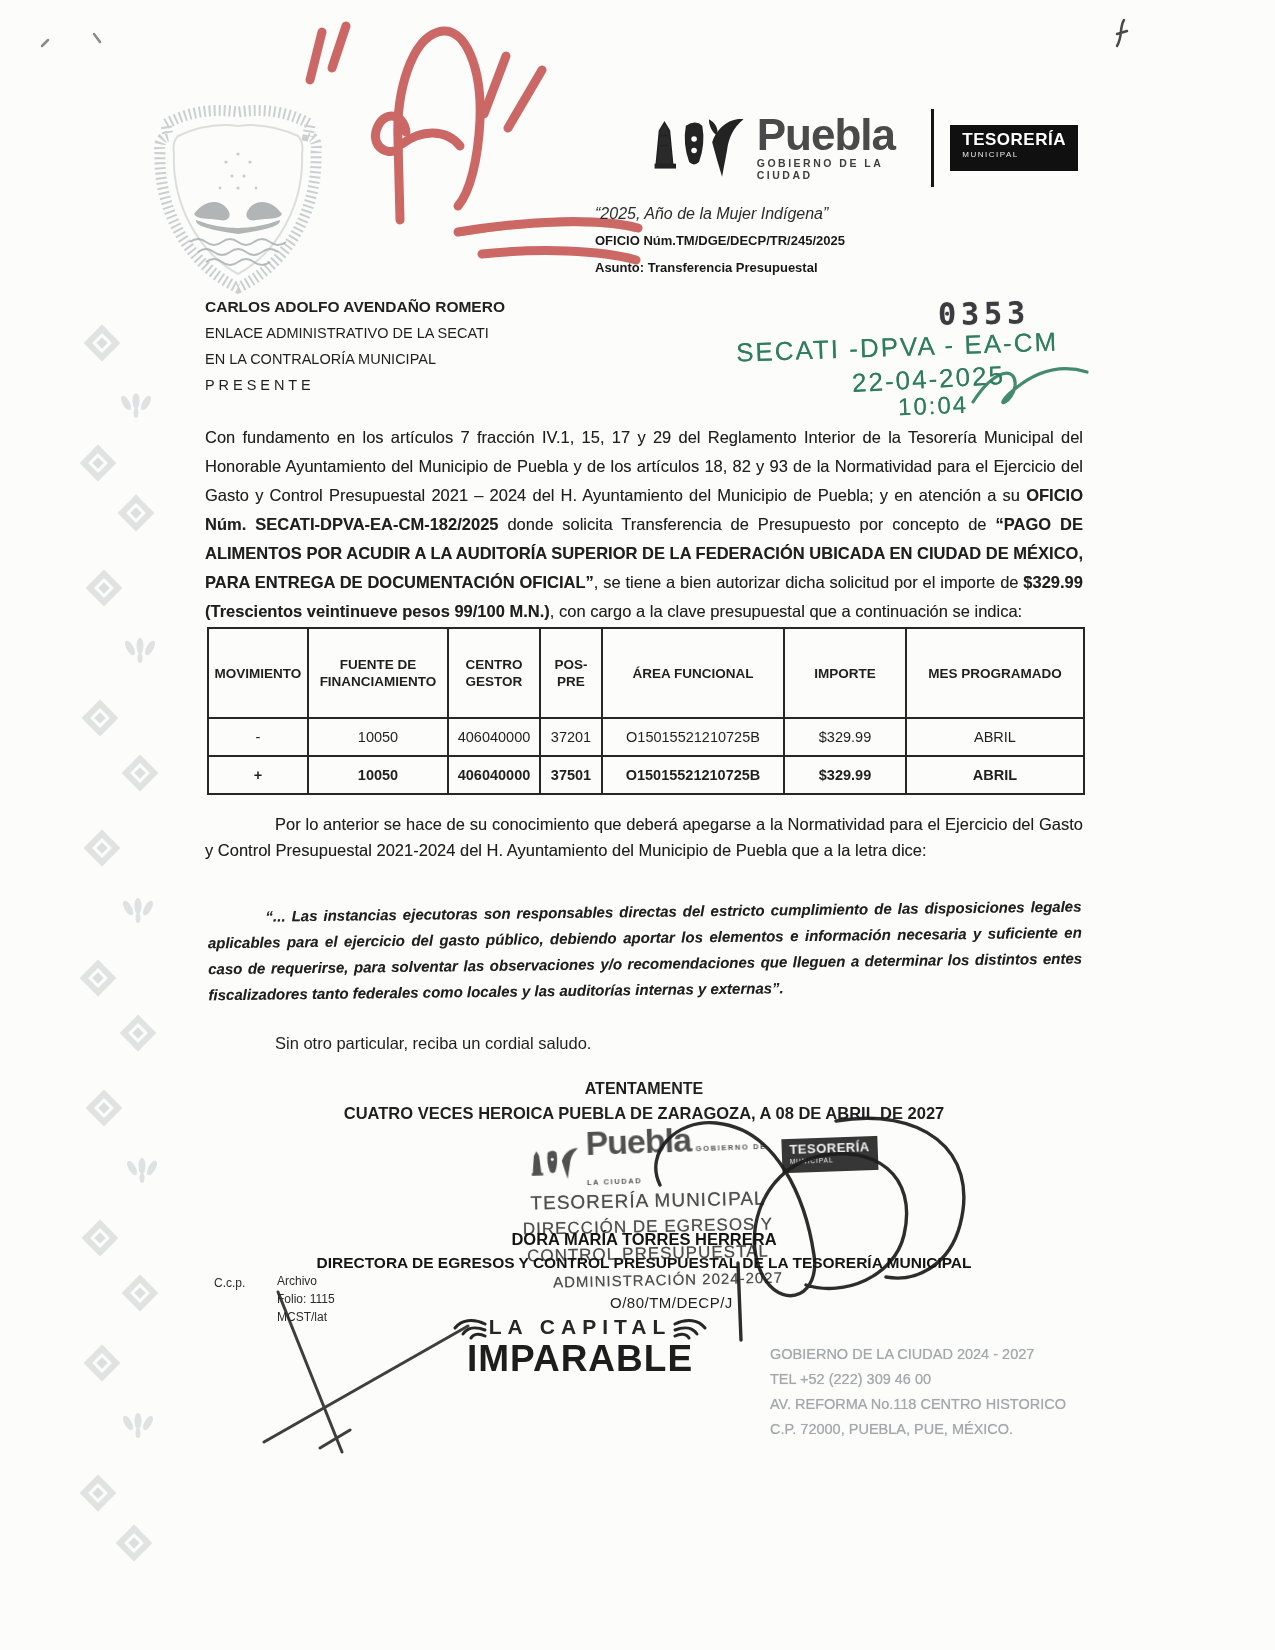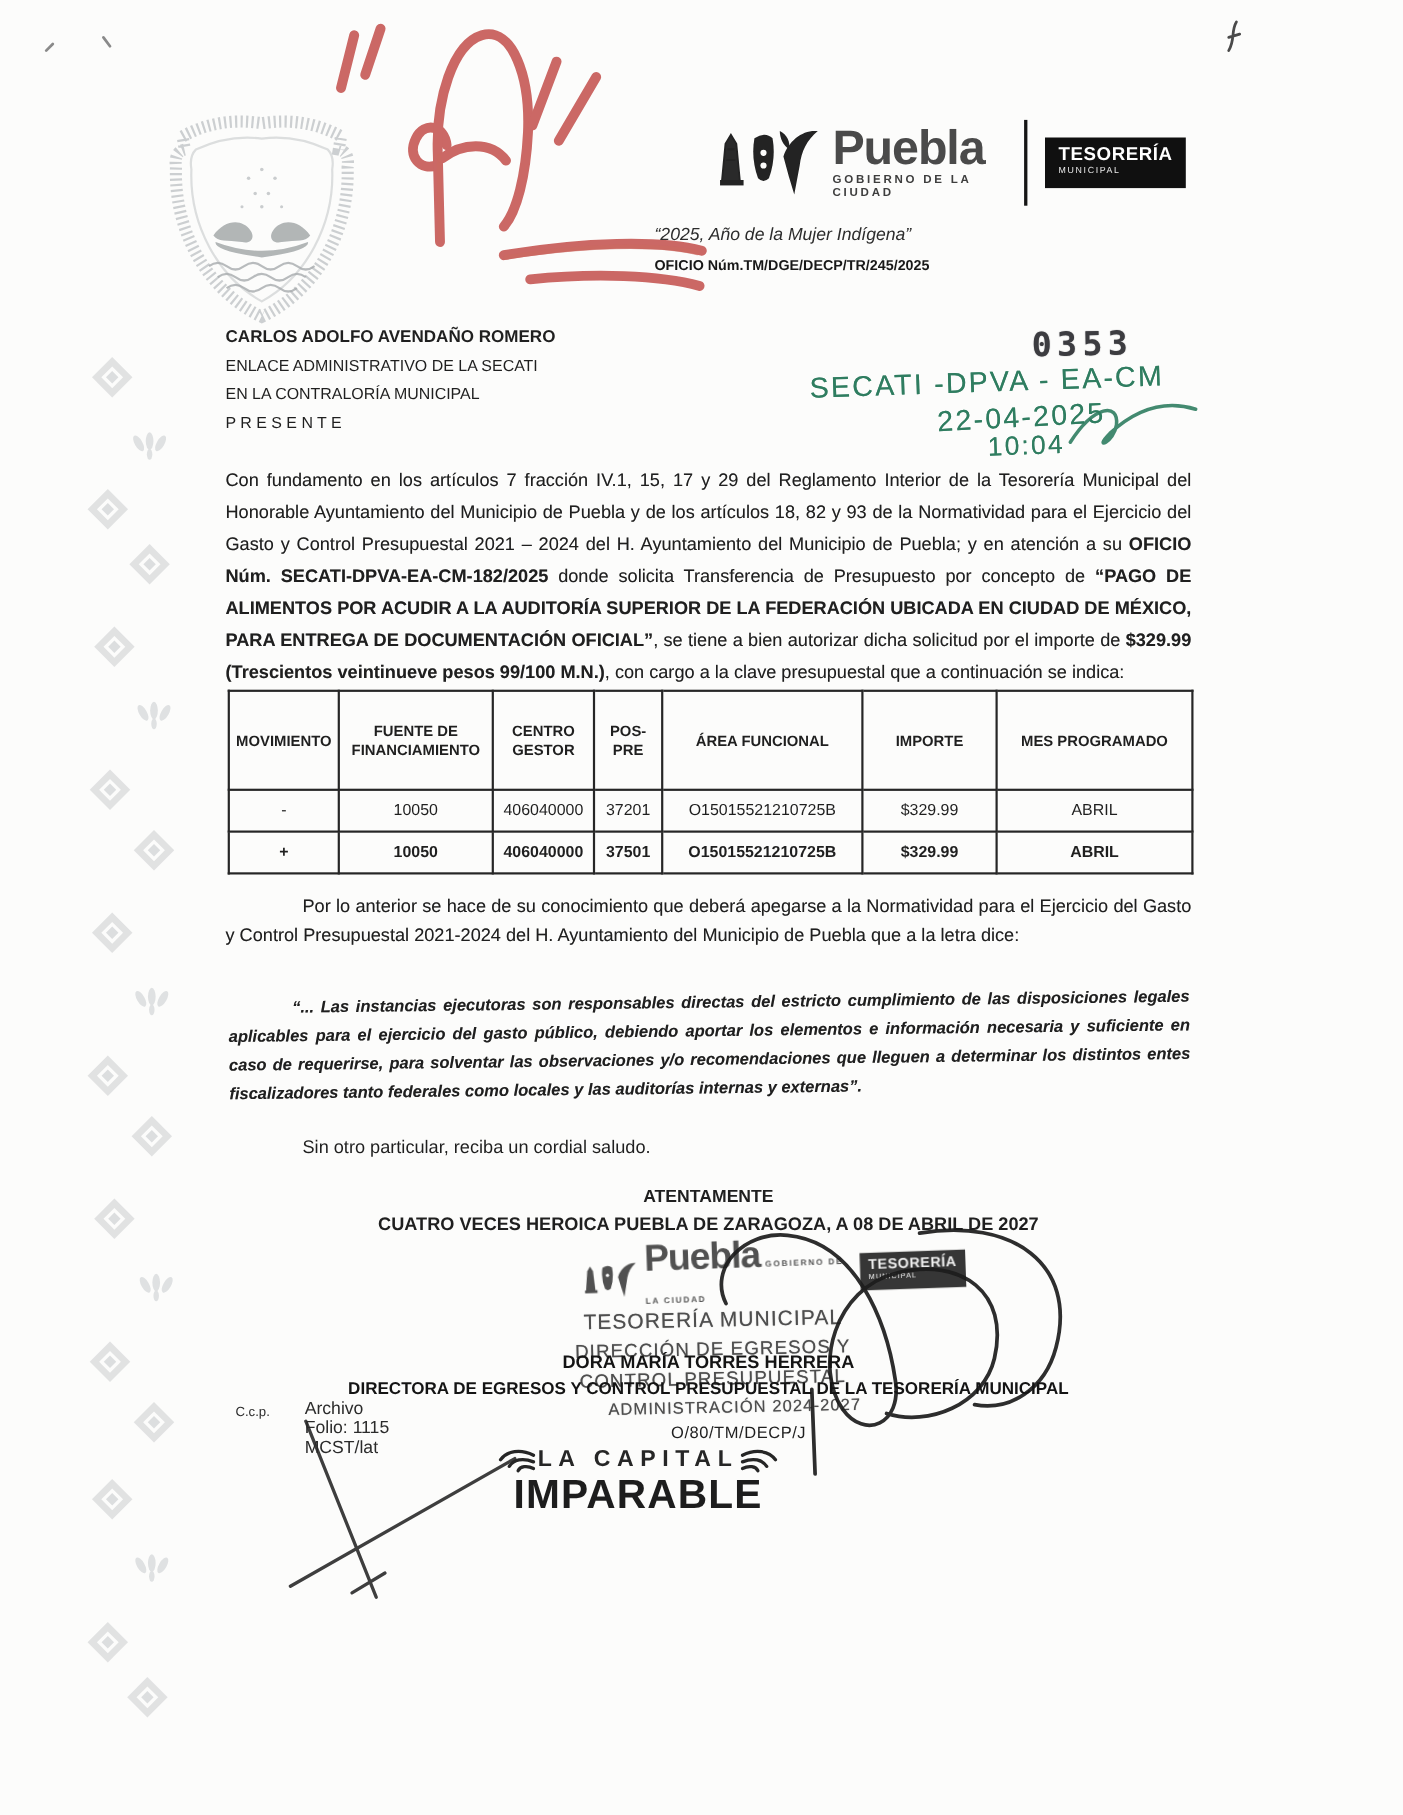--- a/index.html
+++ b/index.html
@@ -63,21 +63,21 @@
       transform:rotate(-1.2deg);text-shadow:0 0 .8px rgba(80,80,80,.7);}
   .sl0{left:448px;top:1190px;font-size:19px;}
   .sl1{left:448px;top:1217px;font-size:17px;}
   .sl2{left:448px;top:1244px;font-size:17px;}
   .sl3{left:468px;top:1271px;font-size:15px;}
   .sig-name{left:205px;top:1230px;width:878px;text-align:center;font-size:16.5px;font-weight:bold;color:#141414;}
   .sig-title{left:205px;top:1254px;width:878px;text-align:center;font-size:15.5px;font-weight:bold;color:#141414;}
   .sig-ref{left:610px;top:1294px;font-size:15px;font-weight:500;letter-spacing:.5px;}
   
   .ccp-label{left:214px;top:1276px;font-size:12px;color:#2b2b2b;}
-  .ccp-lines{left:277px;top:1272px;font-size:16px;line-height:18px;color:#2b2b2b;}
+  .ccp-lines{left:277px;top:1272px;font-size:12px;line-height:18px;color:#2b2b2b;}
   
   .capital{left:446px;top:1314px;width:268px;text-align:center;}
   .capital-top{font-size:21px;font-weight:bold;letter-spacing:6px;color:#262626;line-height:26px;}
   .capital-bottom{font-size:37px;font-weight:800;letter-spacing:1px;color:#1d1d1d;line-height:38px;}
   .footer-lines{left:770px;top:1342px;width:330px;font-size:14.5px;line-height:25px;color:#a3a9ab;
       text-shadow:0 0 .8px rgba(163,169,171,.8);}
   svg{display:block;}
 </style>
 </head>
 <body>
@@ -189,20 +189,21 @@
     <div class="brand-divider"></div>
     <div class="badge">
       <span class="badge-title">TESORERÍA</span>
       <span class="badge-sub">MUNICIPAL</span>
     </div>
   </div>
 
   <div class="abs ref-block">
     <div class="ref-quote">“2025, Año de la Mujer Indígena”</div>
     <div class="ref-num">OFICIO Núm.TM/DGE/DECP/TR/245/2025</div>
+    <div class="ref-subject">Asunto: Transferencia Presupuestal</div>
   </div>
 
   <div class="abs recipient">
     <div class="name">CARLOS ADOLFO AVENDAÑO ROMERO</div>
     <div class="line">ENLACE ADMINISTRATIVO DE LA SECATI</div>
     <div class="line">EN LA CONTRALORÍA MUNICIPAL</div>
     <div class="line">P R E S E N T E</div>
   </div>
 
   <div class="abs stamp-number">0353</div>
@@ -328,14 +329,20 @@
         <g fill="none" stroke="#262626" stroke-width="3" stroke-linecap="round">
           <path d="M2,8 C14,2 26,4 32,12"></path>
             <path d="M2,14 C12,10 20,12 24,18"></path>
             <path d="M2,20 C8,17 14,18 16,22"></path>
         </g>
       </svg>
     </div>
     <div class="capital-bottom">IMPARABLE</div>
   </div>
 
+  <div class="abs footer-lines">
+    <div>GOBIERNO DE LA CIUDAD 2024 - 2027</div>
+    <div>TEL +52 (222) 309 46 00</div>
+    <div>AV. REFORMA No.118 CENTRO HISTORICO</div>
+    <div>C.P. 72000, PUEBLA, PUE, MÉXICO.</div>
+  </div>
 
 </div>
 
 </body></html>

